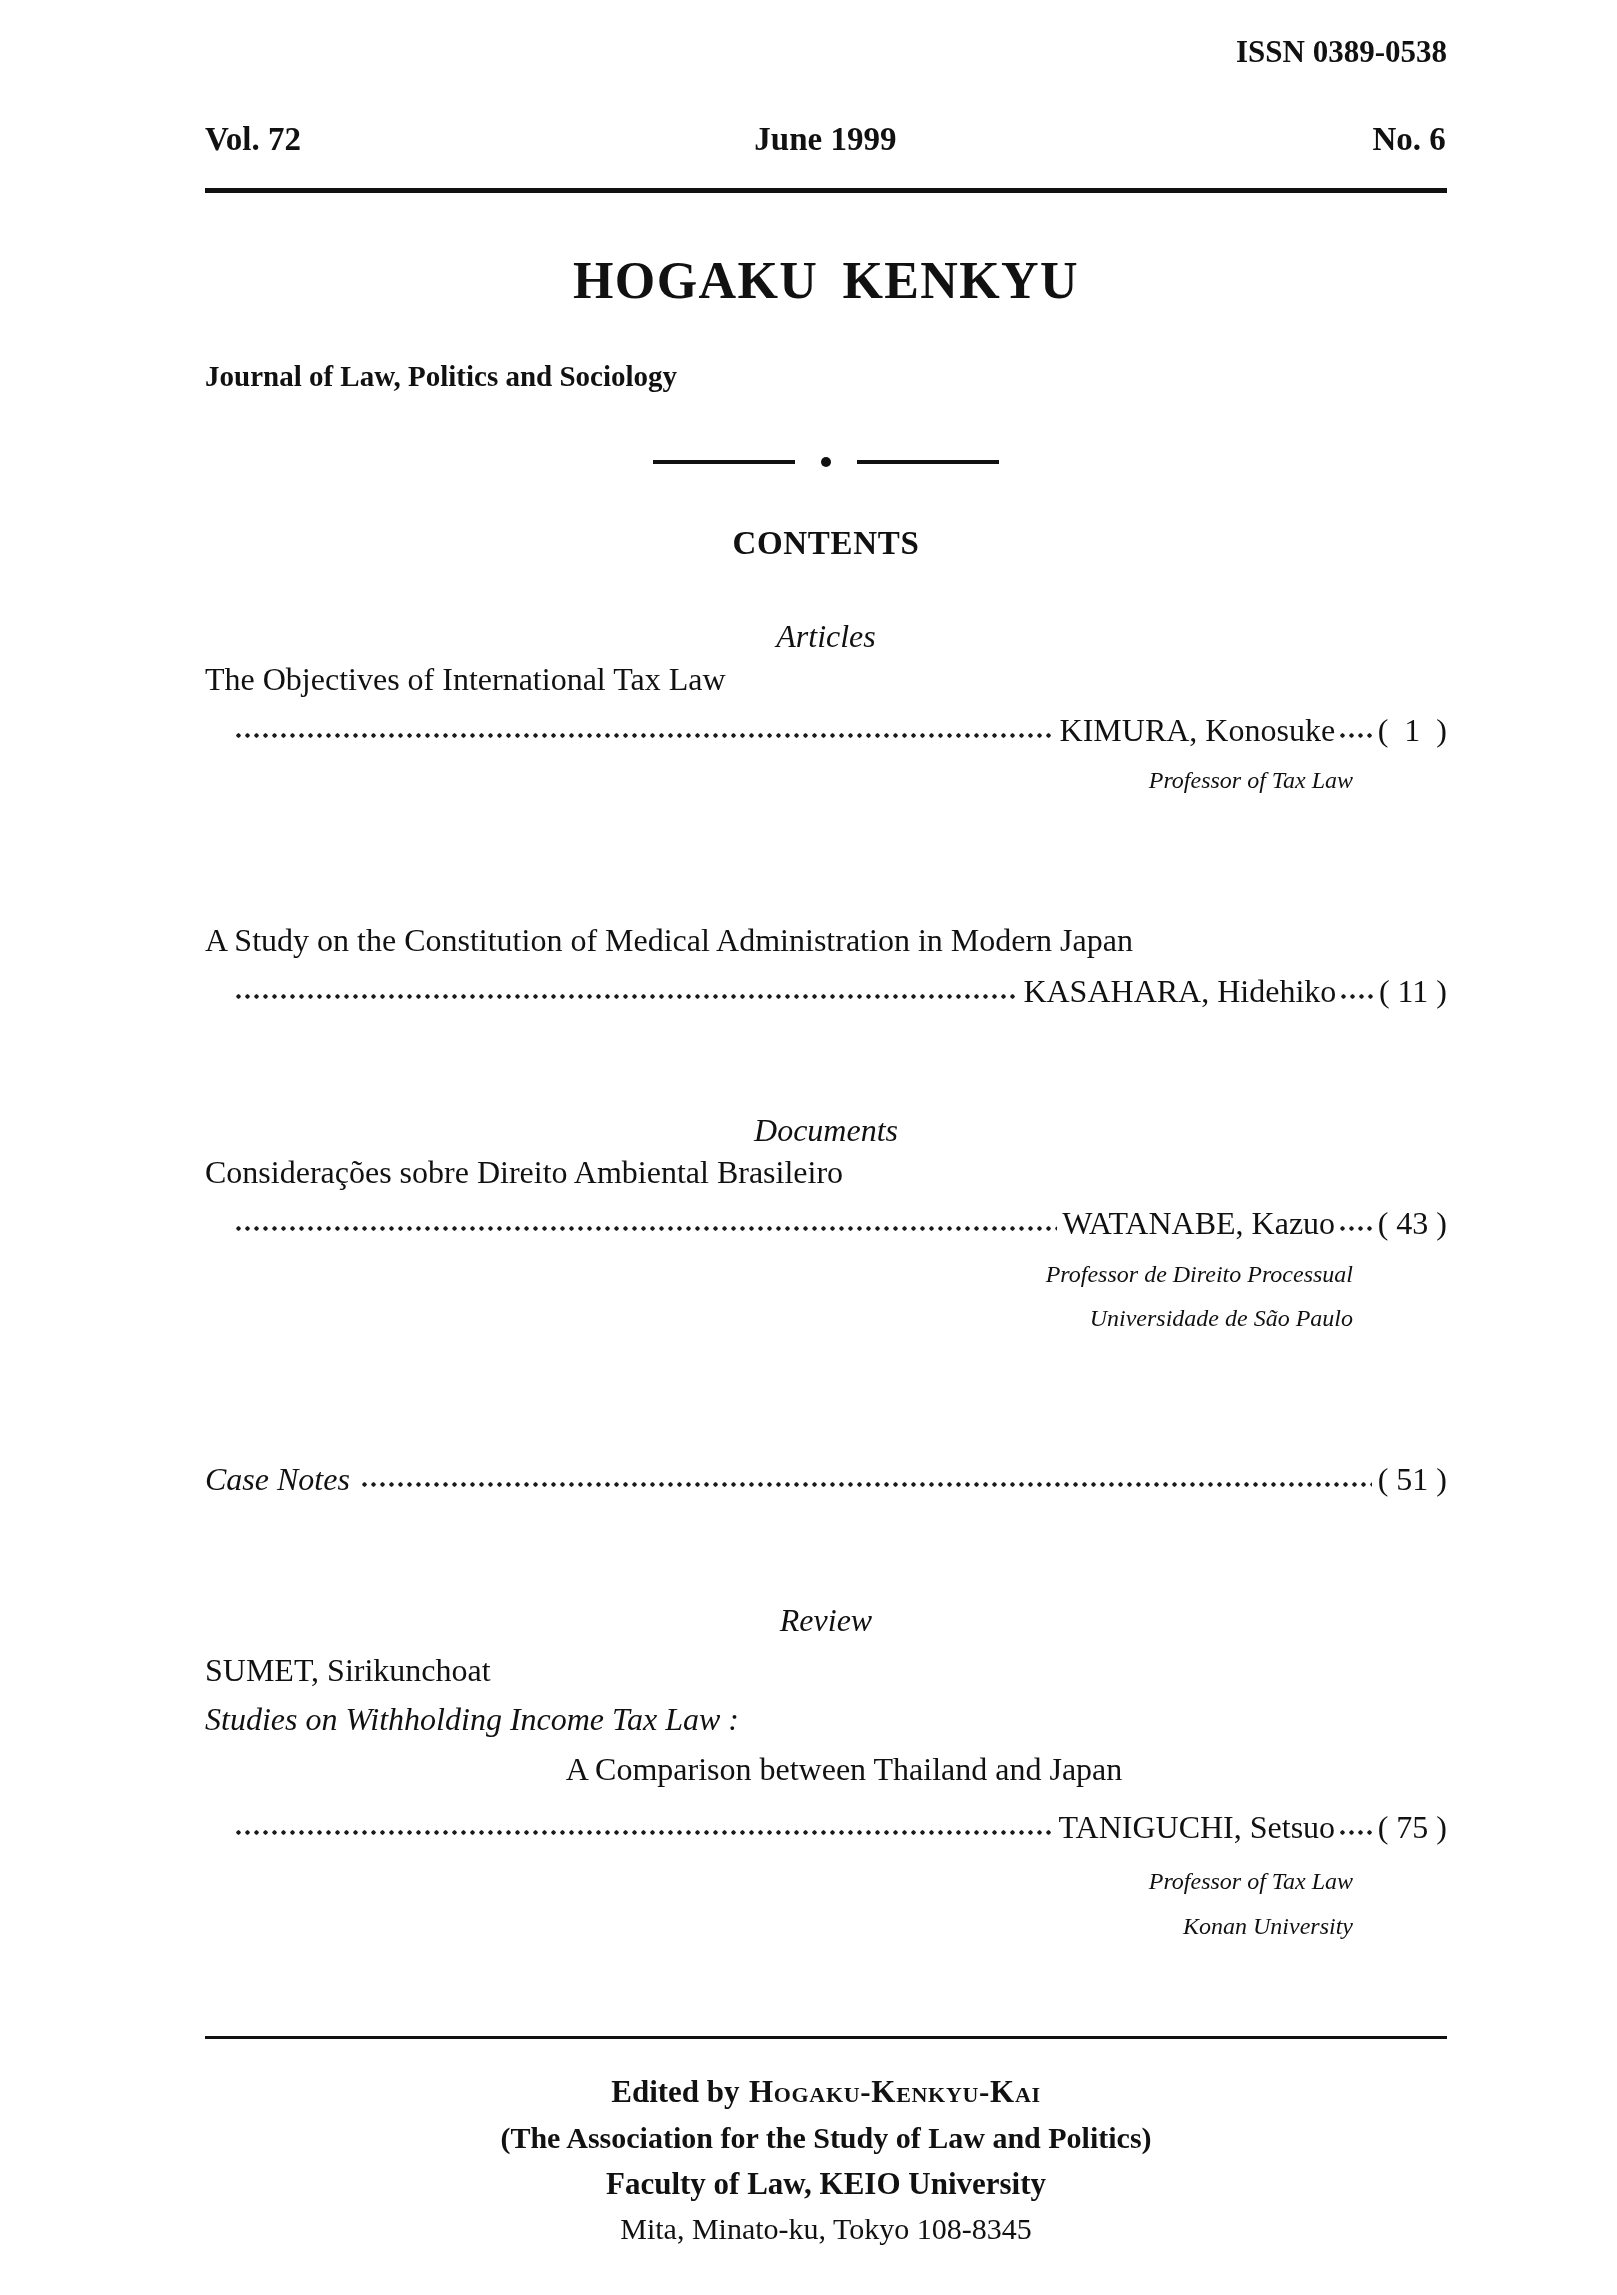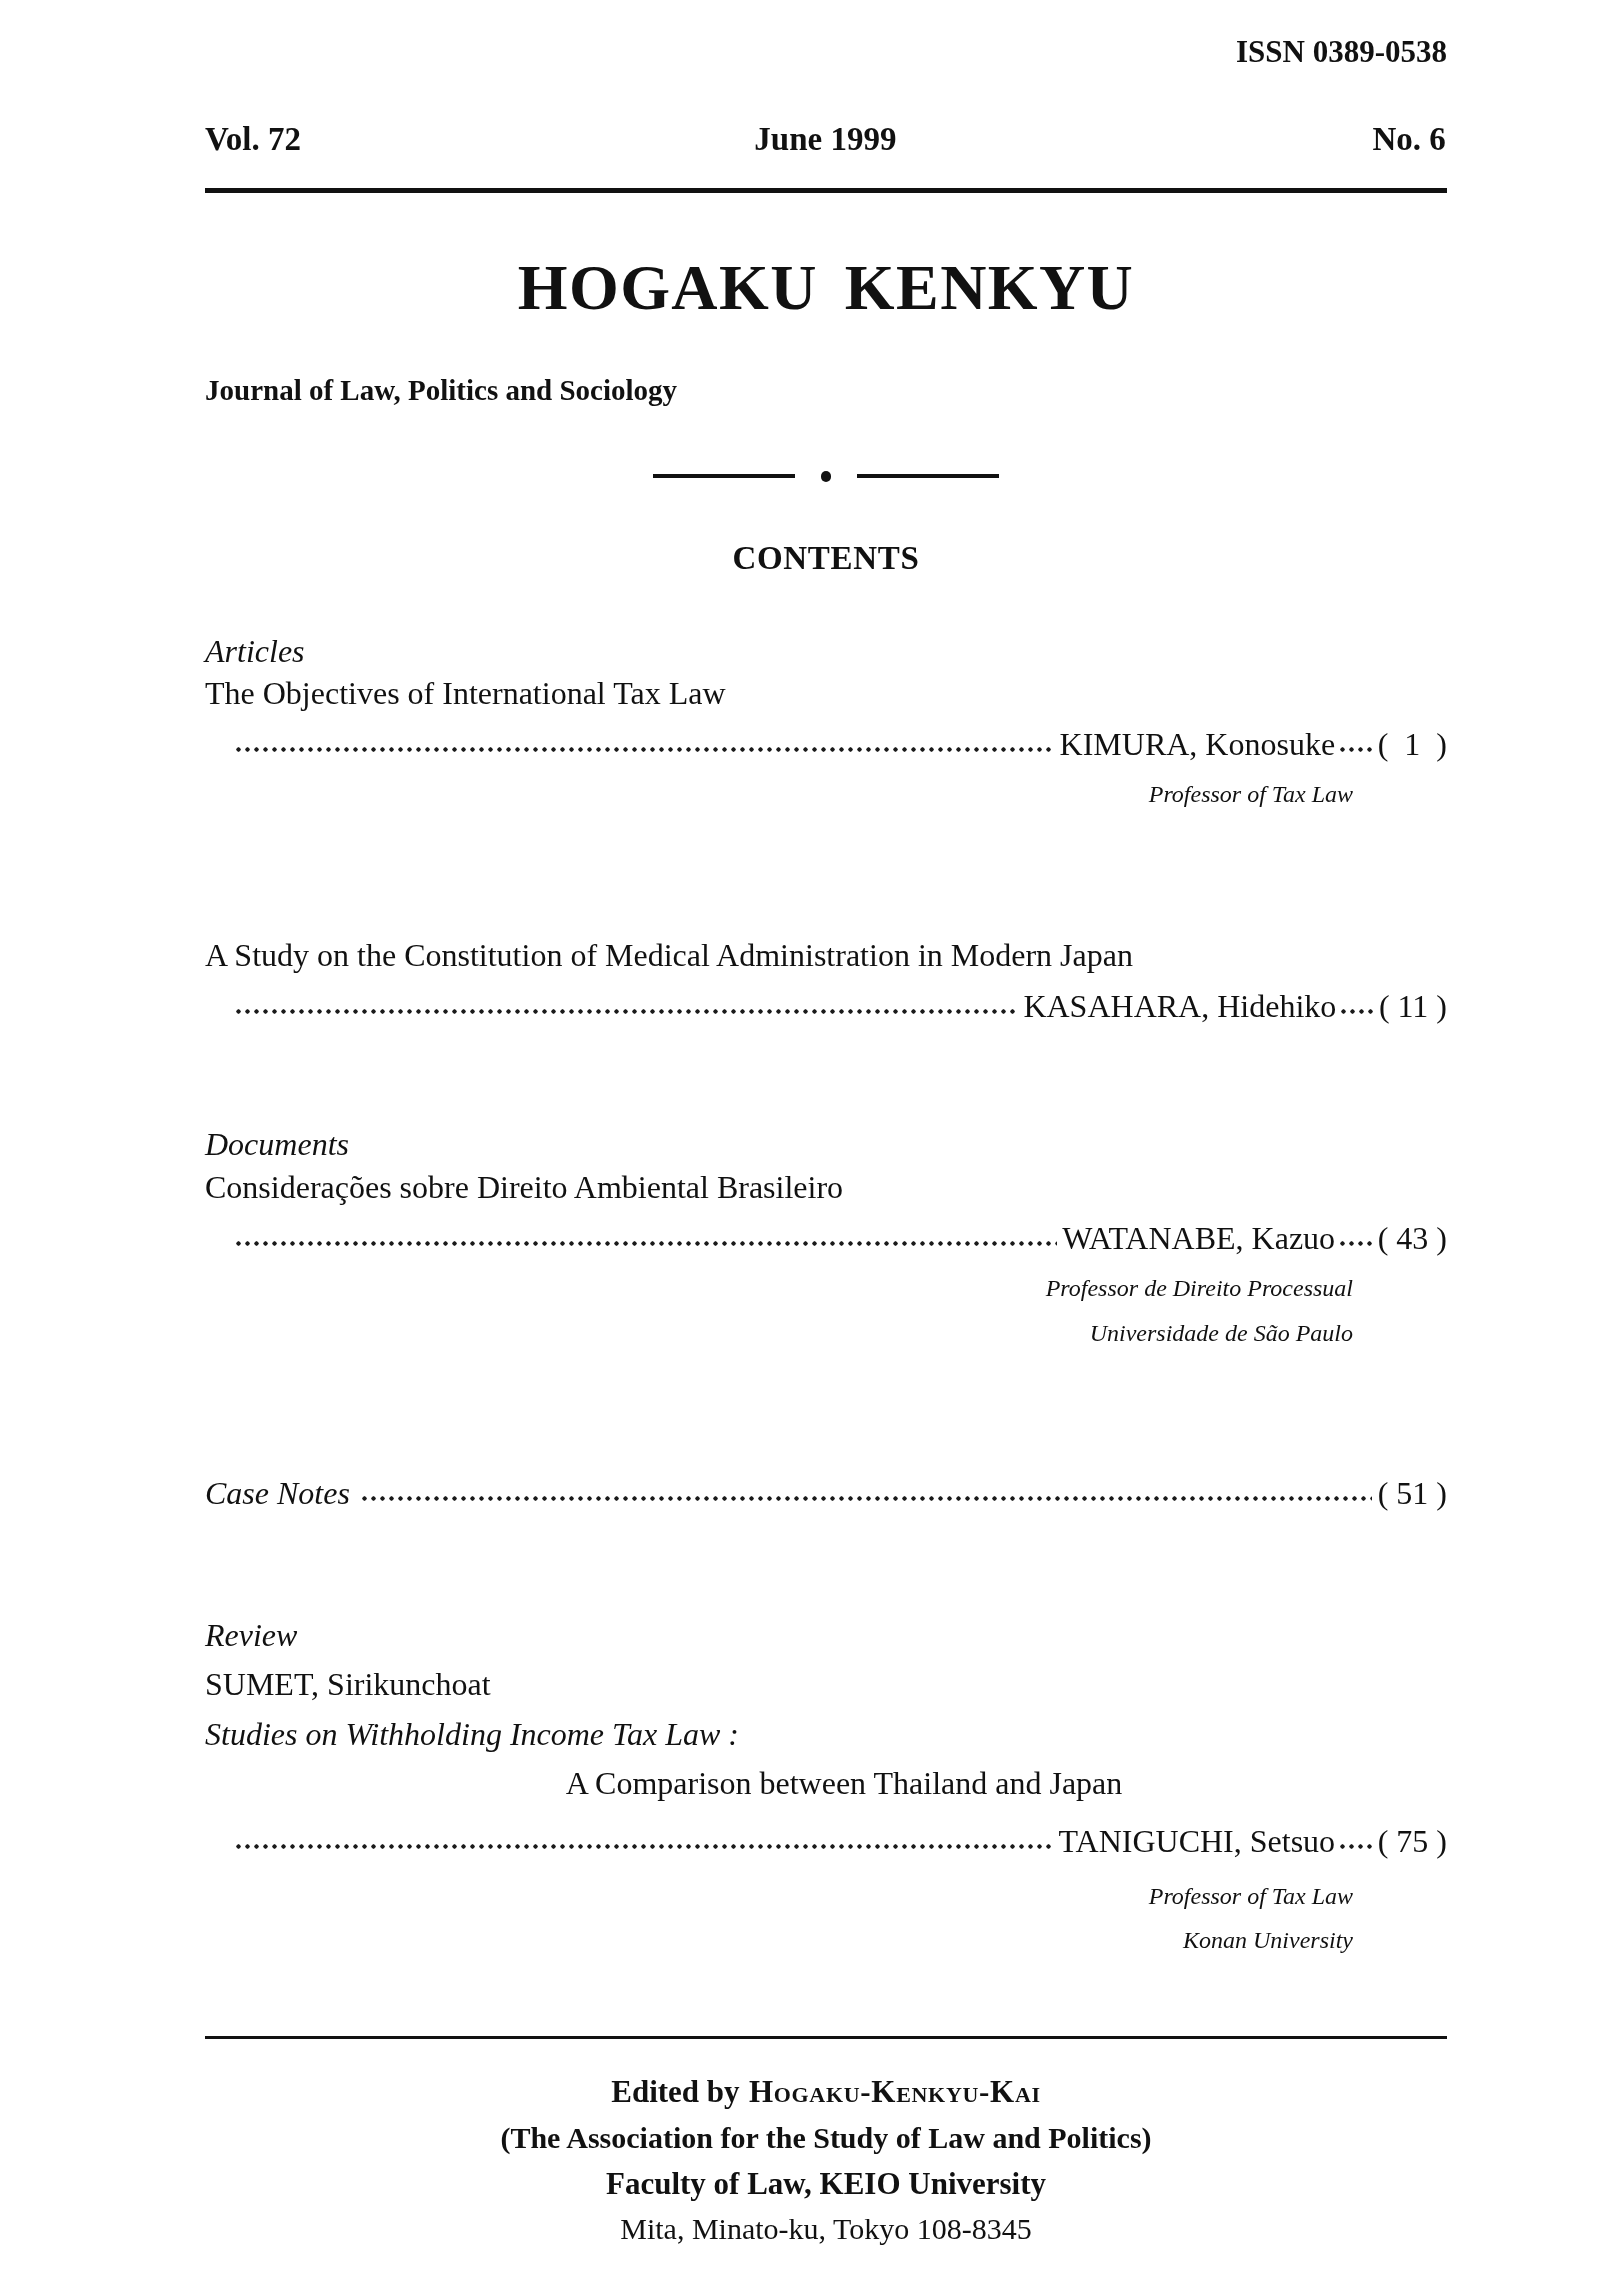--- a/index.html
+++ b/index.html
@@ -24,36 +24,36 @@
   .header-row .vol  { width: 33.3%; text-align: left; }
   .header-row .date { width: 33.3%; text-align: center; }
   .header-row .no   { width: 33.3%; text-align: right; }
   .rule-top { height: 4.9px; background: #111; margin-top: 14px; }
 
   
   .masthead-title {
     margin: 43px 0 0 0;
     text-align: center;
     font-weight: bold;
-    font-size: 64px;
+    font-size: 52px;
     letter-spacing: 1.4px;
     word-spacing: 9.7px;
     line-height: 1.2;
   }
   .masthead-subtitle { text-align: left; font-weight: bold; font-size: 29px; margin-top: 33px; }
 
   
   .divider { display: flex; justify-content: center; align-items: center; gap: 26px; margin-top: 50px; }
   .divider-line { width: 142px; height: 4.2px; background: #111; }
   .divider-dot { width: 10.4px; height: 10.4px; border-radius: 50%; background: #111; }
 
   
   .contents-heading { text-align: center; font-weight: bold; font-size: 33px; letter-spacing: 0.7px; margin-top: 44px; }
   .toc { margin-top: 39px; font-size: 32px; line-height: 1.33; }
-  .section-label { font-style: italic; }
+  .section-label { font-style: italic; text-align: center; }
   .entry-title { }
   .entry-line { display: flex; align-items: baseline; padding-left: 29px; margin-top: 8.3px; }
   .leader {
     flex: 1;
     height: 11px;
     background: radial-gradient(circle, #1a1a1a 1.9px, transparent 2.4px) left center / 9px 11px repeat-x;
     margin-right: 5.6px;
   }
   .mini-leader {
     width: 37px;

